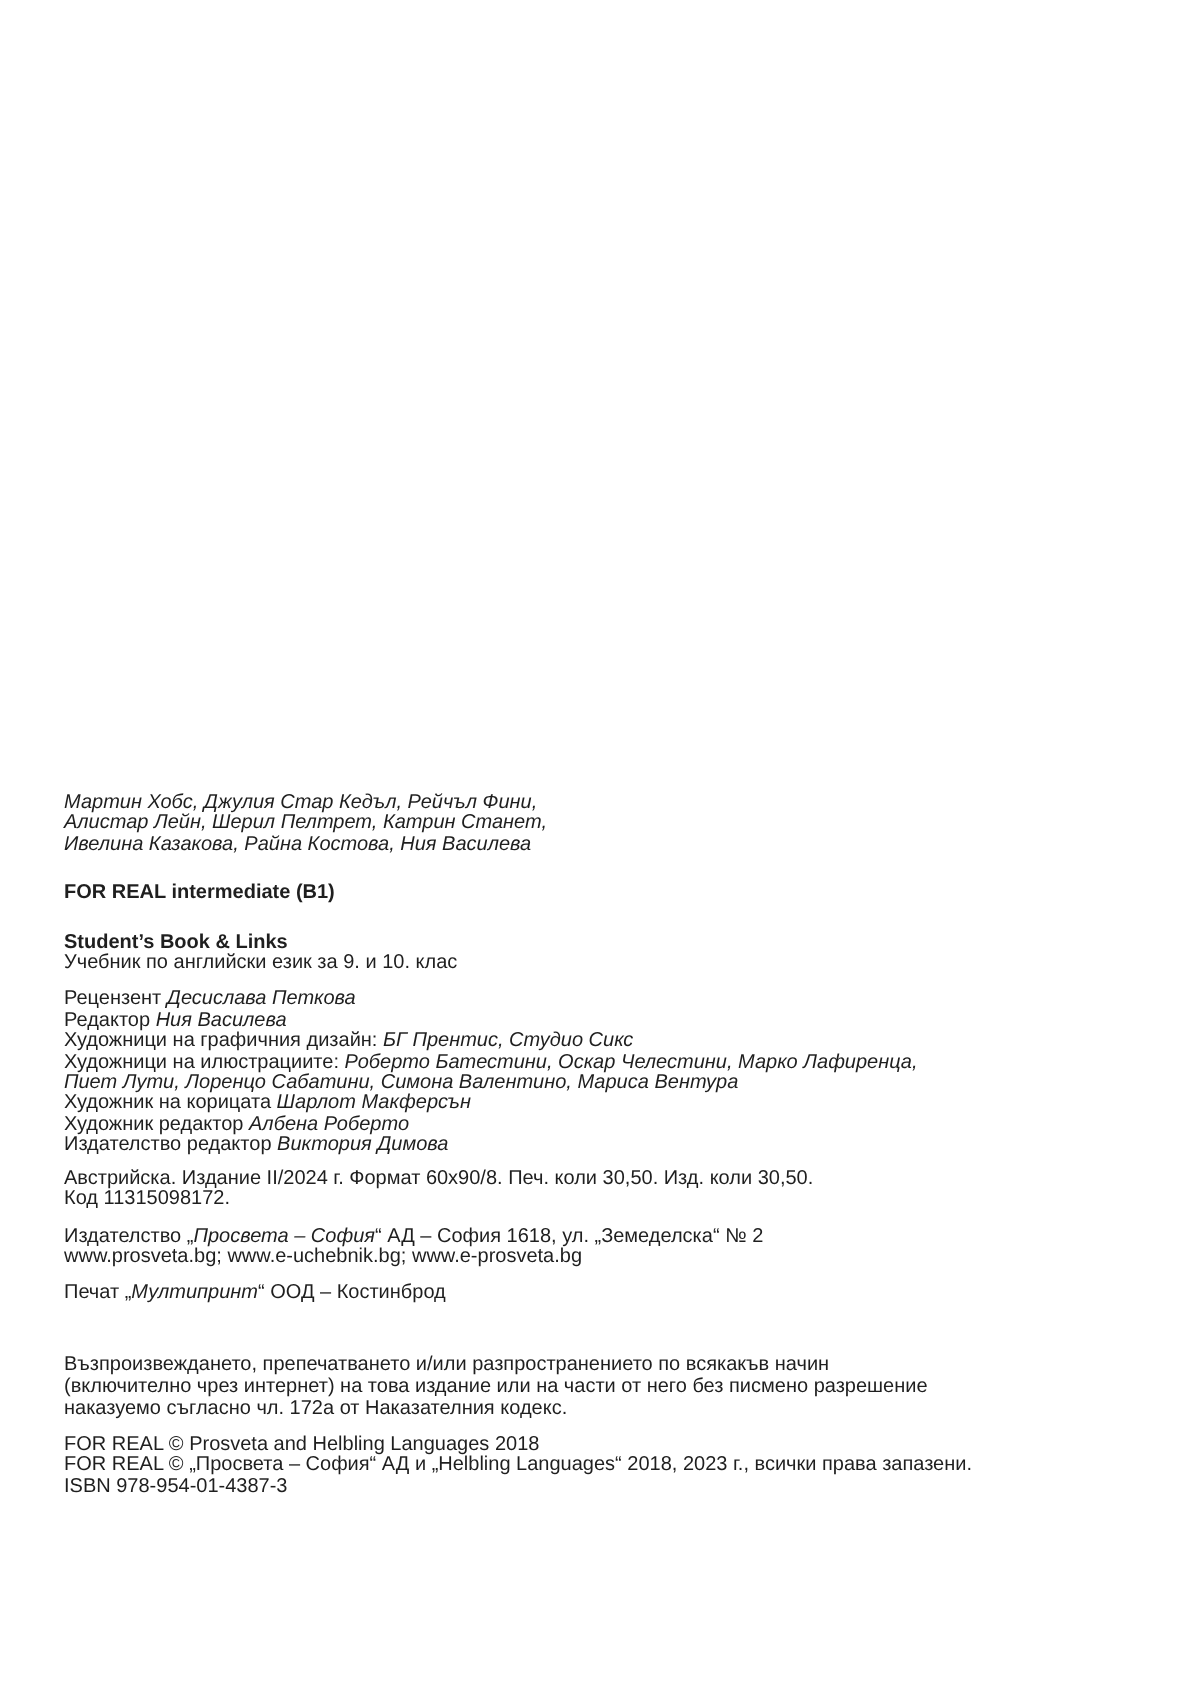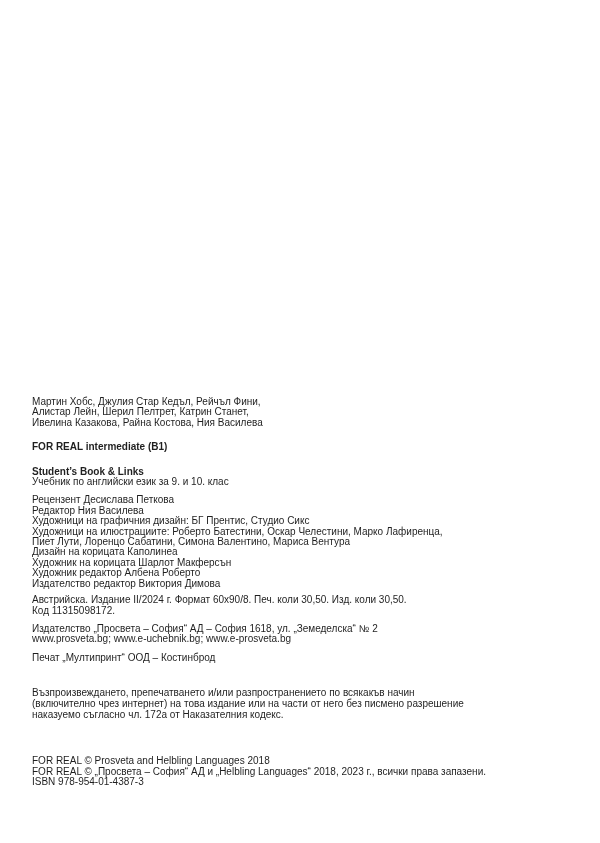--- a/index.html
+++ b/index.html
@@ -17,23 +17,23 @@
     height: 843px;
     overflow: hidden;
     background: #ffffff;
   }
   .content {
     padding: 397px 30px 0 32px;
   }
   .sec { margin-bottom: 8px; }
   .sec-credits { margin-bottom: 6px; }
   .sec-print { margin-bottom: 24px; }
-  .sec-warning { margin-bottom: 36px; line-height: 11px; }
+  .sec-warning { margin-bottom: 8px; line-height: 11px; }
   .ln { white-space: nowrap; }
-  .it { }
+  .it { font-style: italic; }
   .b  { font-weight: bold; margin-top: 14px; }
 </style>
 </head>
 <body>
 
 <div class="page">
   <div class="content">
 
     <div class="sec">
       <p class="ln it">Мартин Хобс, Джулия Стар Кедъл, Рейчъл Фини,</p>
@@ -46,21 +46,20 @@
       <p class="ln b">Student’s Book &amp; Links</p>
       <p class="ln">Учебник по английски език за 9. и 10. клас</p>
     </div>
 
     <div class="sec sec-credits">
       <p class="ln"><span>Рецензент </span><span class="it">Десислава Петкова</span></p>
       <p class="ln"><span>Редактор </span><span class="it">Ния Василева</span></p>
       <p class="ln"><span>Художници на графичния дизайн: </span><span class="it">БГ Прентис, Студио Сикс</span></p>
       <p class="ln"><span>Художници на илюстрациите: </span><span class="it">Роберто Батестини, Оскар Челестини, Марко Лафиренца,</span></p>
       <p class="ln"><span></span><span class="it">Пиет Лути, Лоренцо Сабатини, Симона Валентино, Мариса Вентура</span></p>
-      <p class="ln"><span>Дизайн на корицата </span><span class="it">Каполинеа</span></p>
       <p class="ln"><span>Художник на корицата </span><span class="it">Шарлот Макферсън</span></p>
       <p class="ln"><span>Художник редактор </span><span class="it">Албена Роберто</span></p>
       <p class="ln"><span>Издателство редактор </span><span class="it">Виктория Димова</span></p>
     </div>
 
     <div class="sec">
       <p class="ln">Австрийска. Издание II/2024 г. Формат 60х90/8. Печ. коли 30,50. Изд. коли 30,50.</p>
       <p class="ln">Код 11315098172.</p>
     </div>
 

